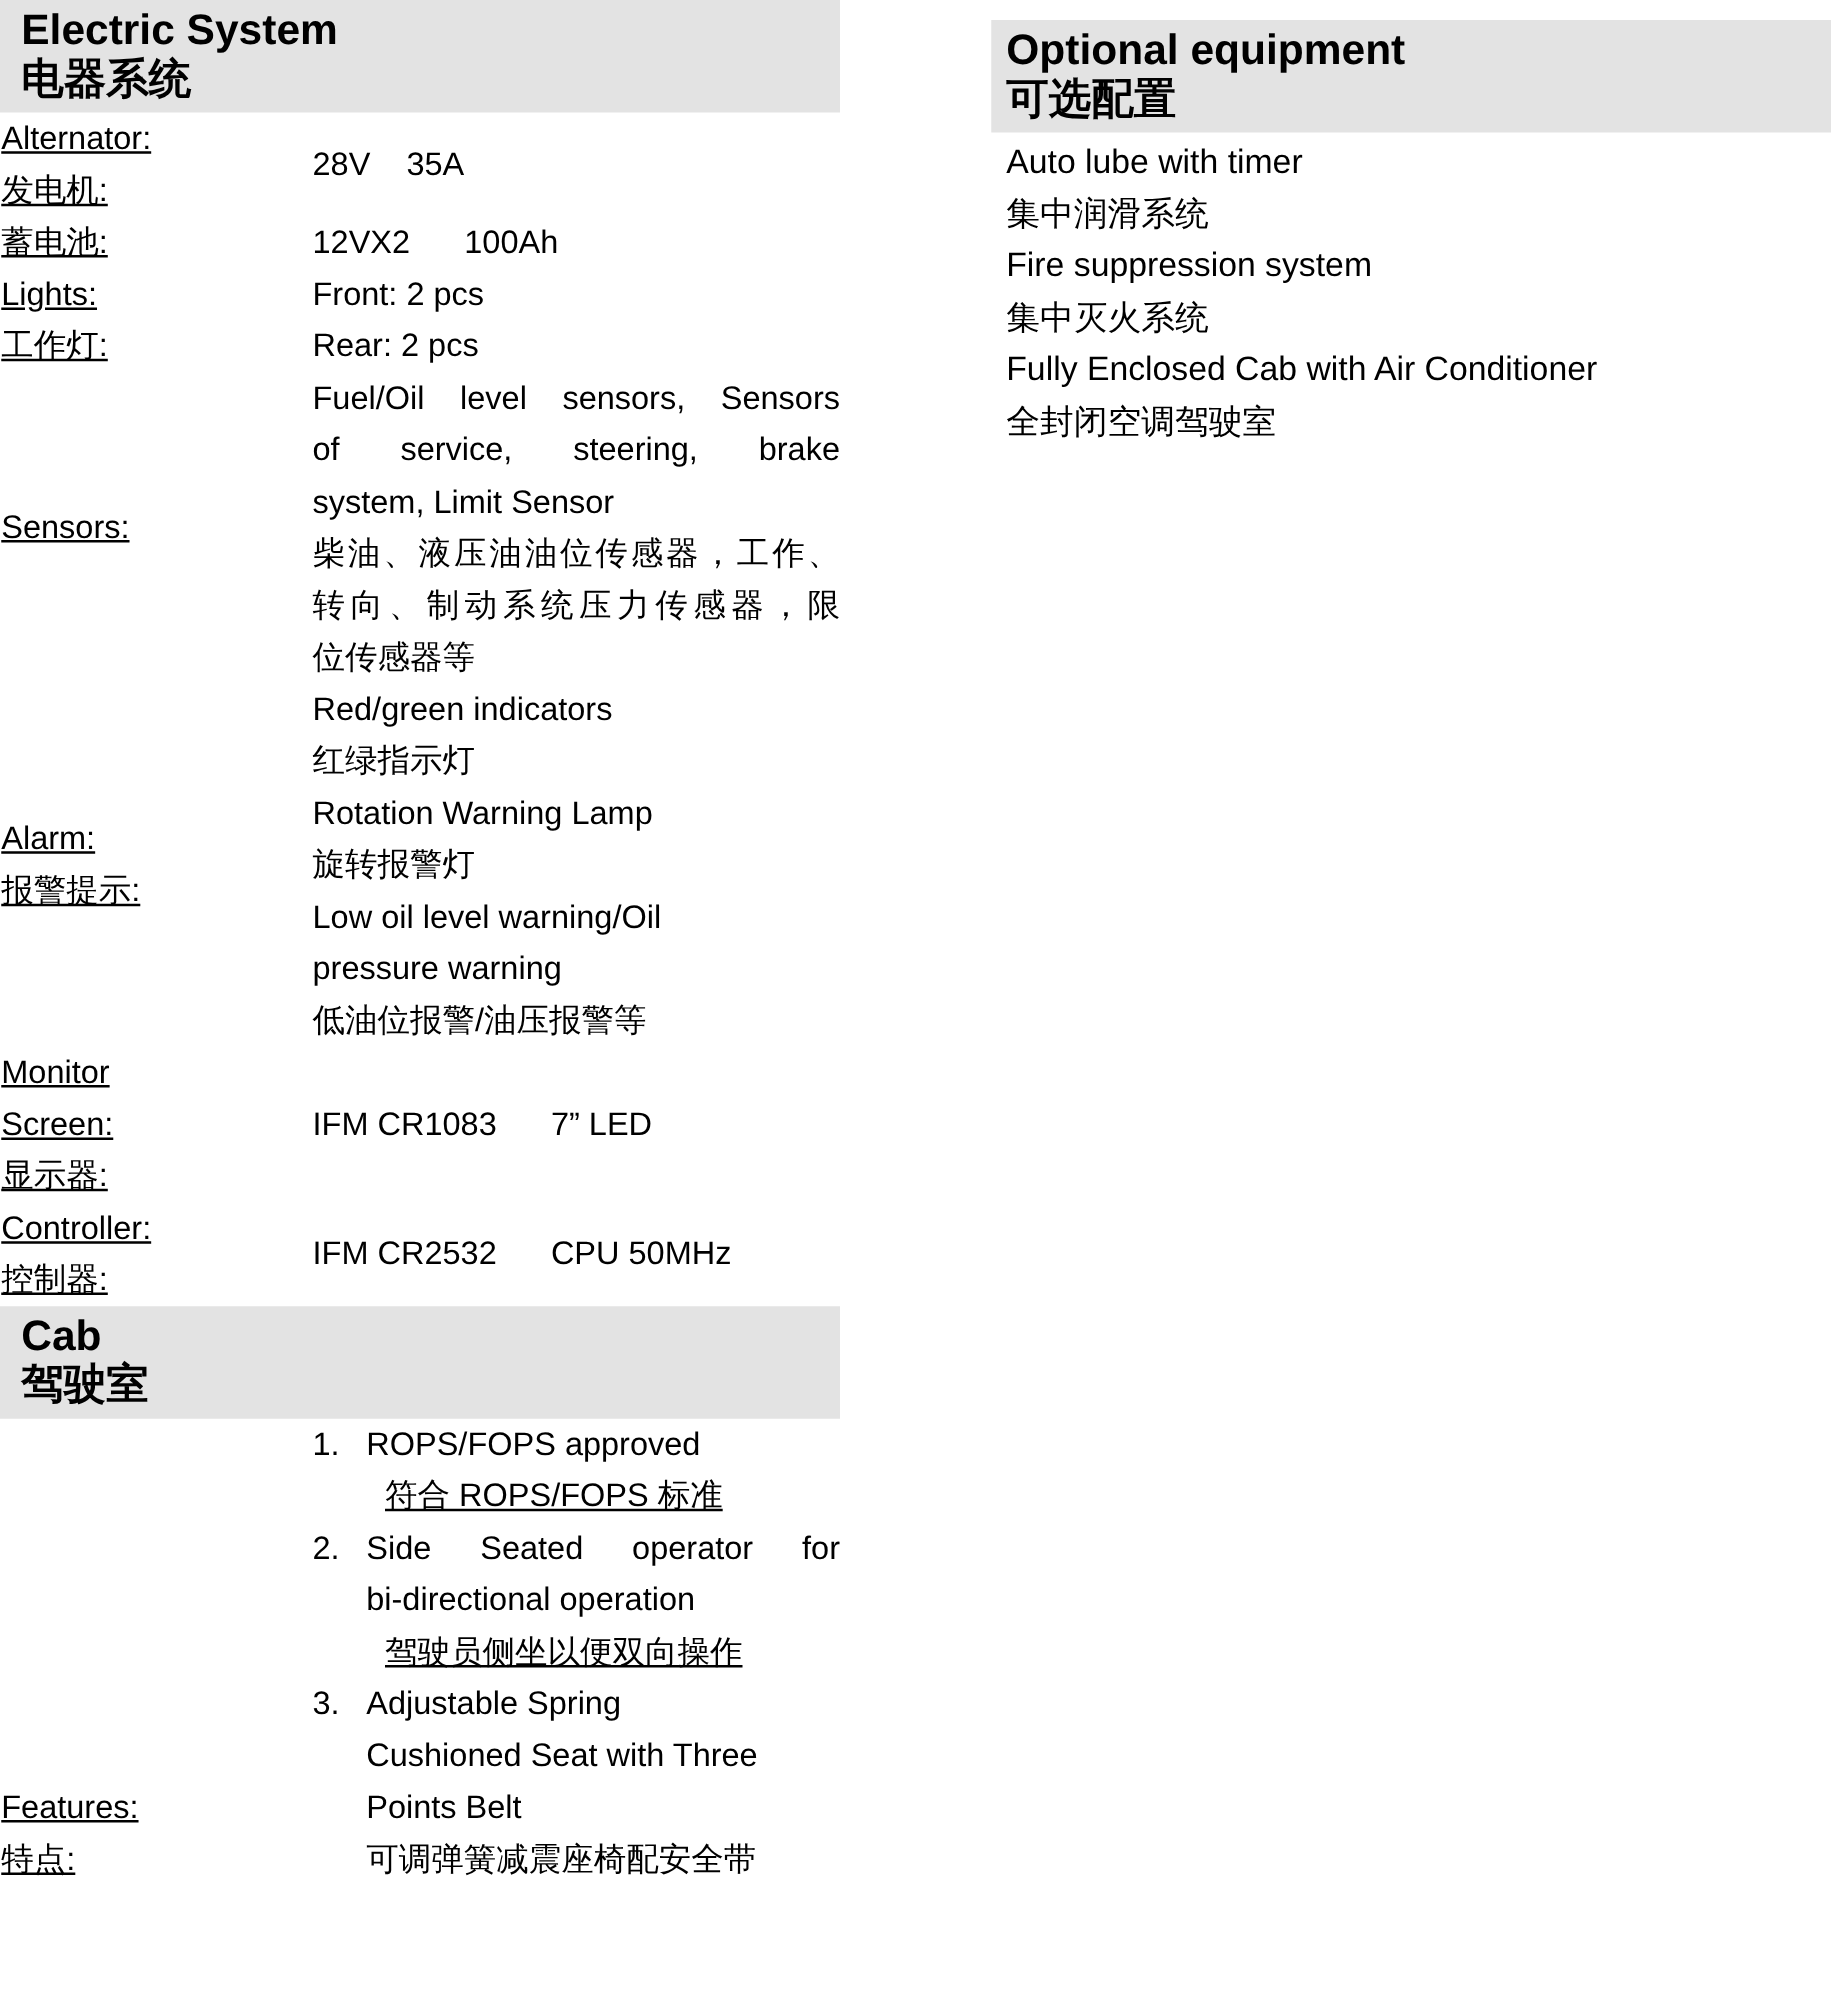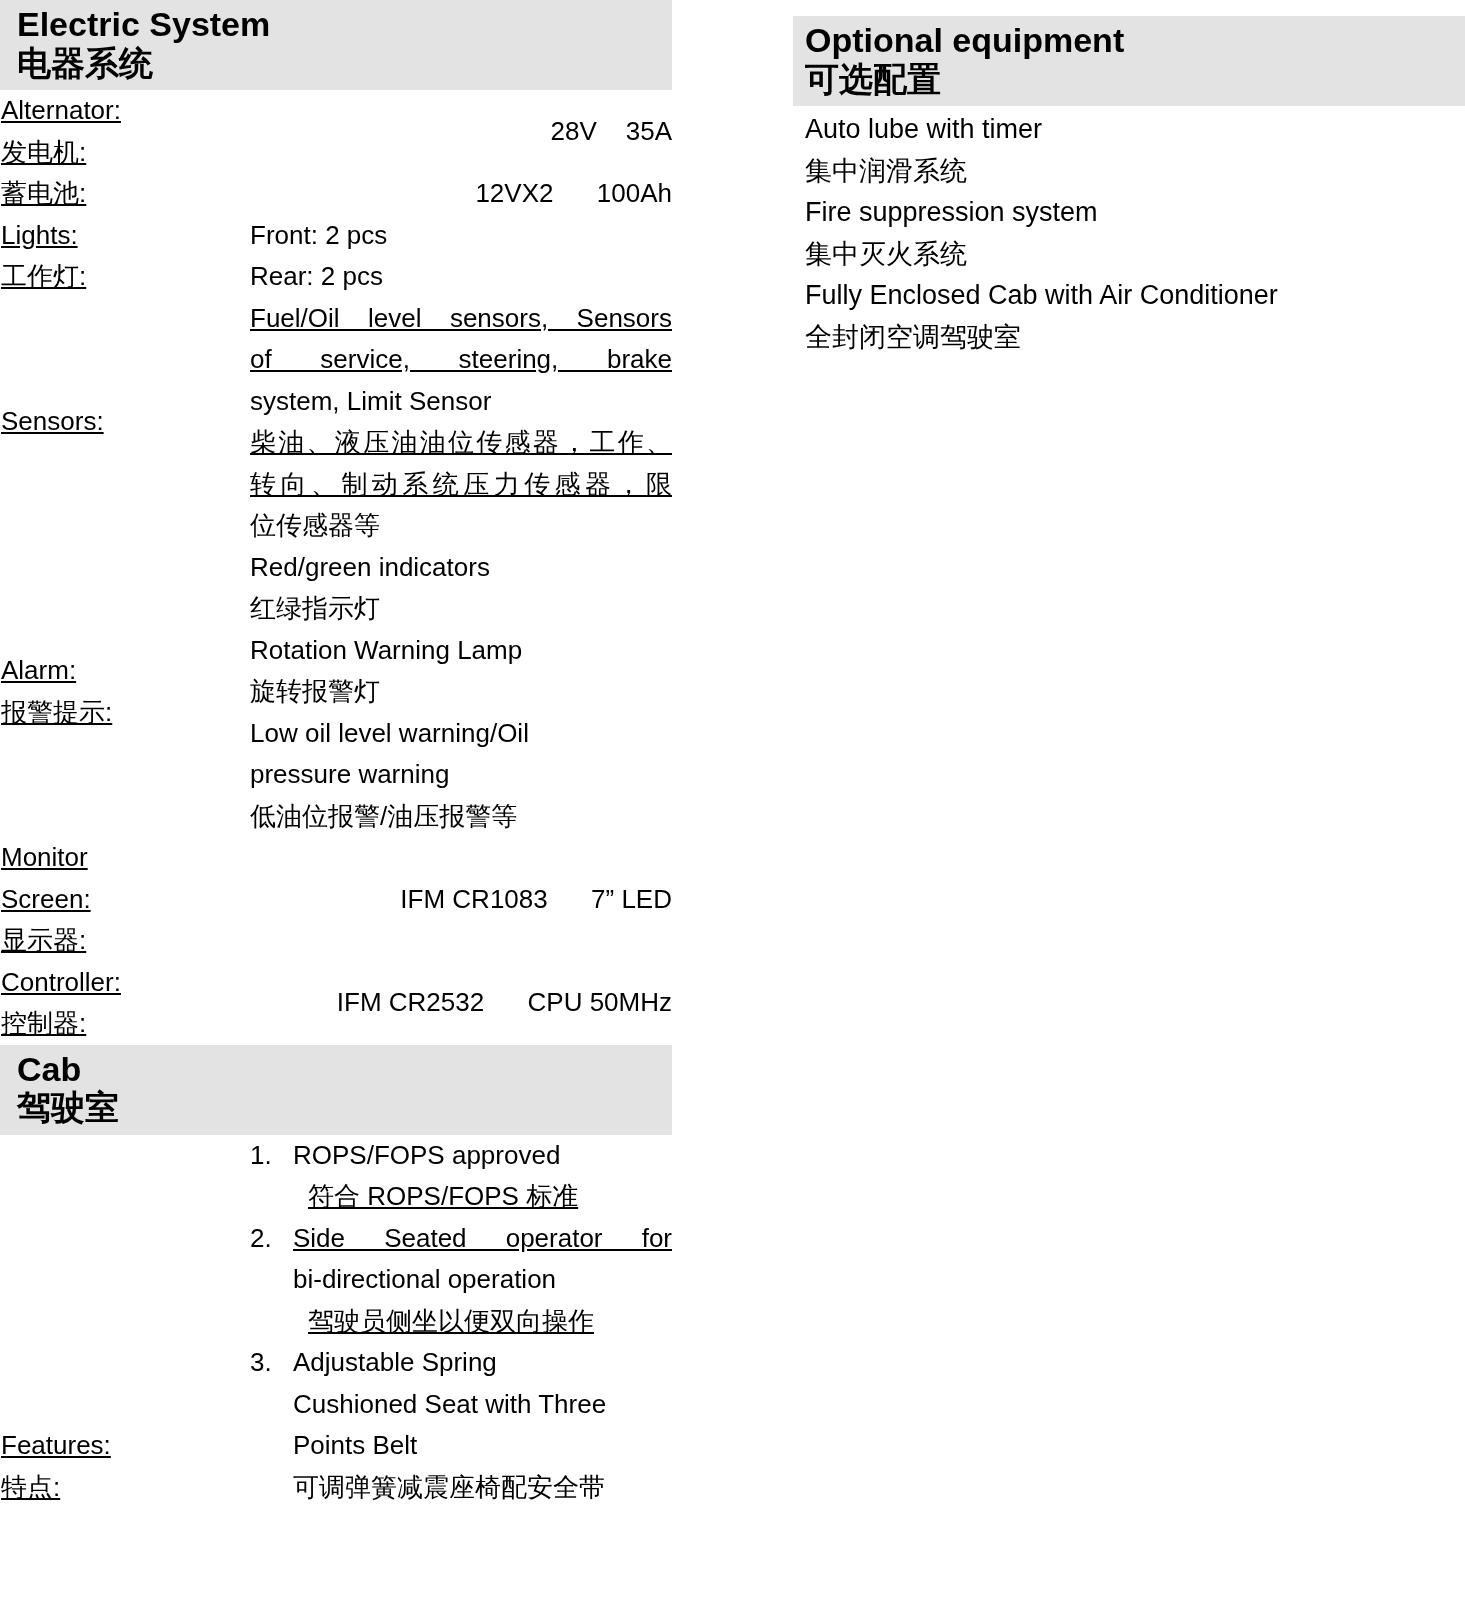--- a/index.html
+++ b/index.html
@@ -32,26 +32,25 @@
 
   .cell-label {
     flex: none;
     width: 250px;
     padding-left: 1px;
     box-sizing: border-box;
     text-decoration: underline;
   }
   .cell-value { flex: none; width: 422px; }
 
-  .pre { white-space: pre-wrap; text-align: right; }
+  .pre { white-space: pre-wrap; }
 
   .just {
     text-align: justify;
     text-align-last: justify;
-    text-decoration: underline;
   }
 
   .feat-item { display: flex; }
   .feat-num { flex: none; width: 43px; }
   .feat-body { flex: 1 1 auto; }
   .zh-indent { padding-left: 15px; text-decoration: underline; }
 
   .opt-items { padding-left: 12px; padding-top: 3px; font-size: 27px; line-height: 41.5px; }
 </style>
 </head>

